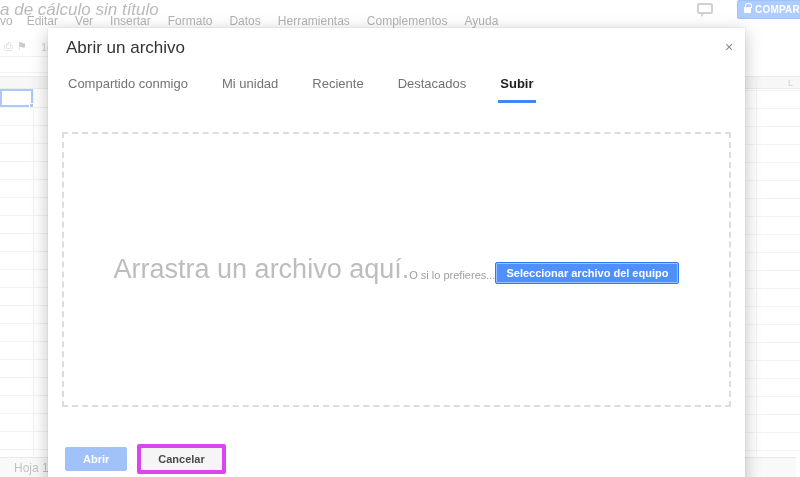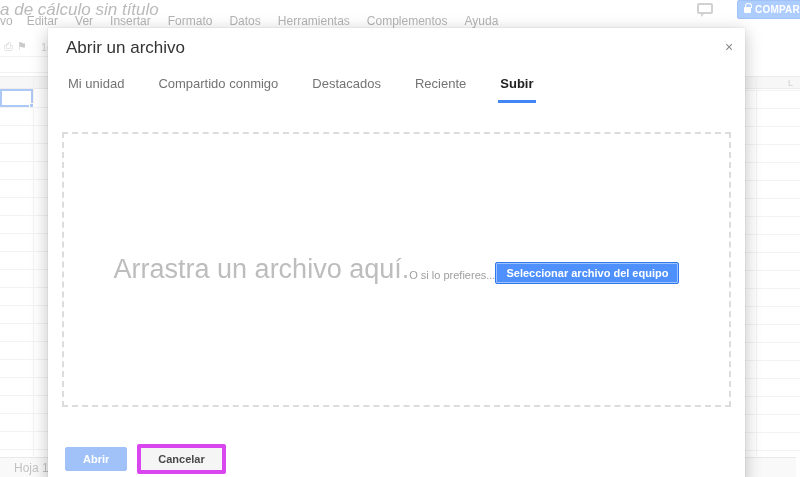--- a/index.html
+++ b/index.html
@@ -219,24 +219,24 @@
   </div>
 </div>
 
 <div class="overlay"></div>
 
 <div class="dialog">
   <div class="dlg-title">Abrir un archivo</div>
   <div class="dlg-close">×</div>
 
   <div class="tabs">
+    <div class="tab">Compartido conmigo</div>
     <div class="tab">Mi unidad</div>
-    <div class="tab">Compartido conmigo</div>
+    <div class="tab">Reciente</div>
     <div class="tab">Destacados</div>
-    <div class="tab">Reciente</div>
     <div class="tab active">Subir</div>
   </div>
 
   <div class="dropzone">
     <div class="dz-head">Arrastra un archivo aquí.</div>
     <div class="dz-sub">O si lo prefieres...</div>
     <button class="dz-btn">Seleccionar archivo del equipo</button>
   </div>
 
   <div class="dlg-footer">

